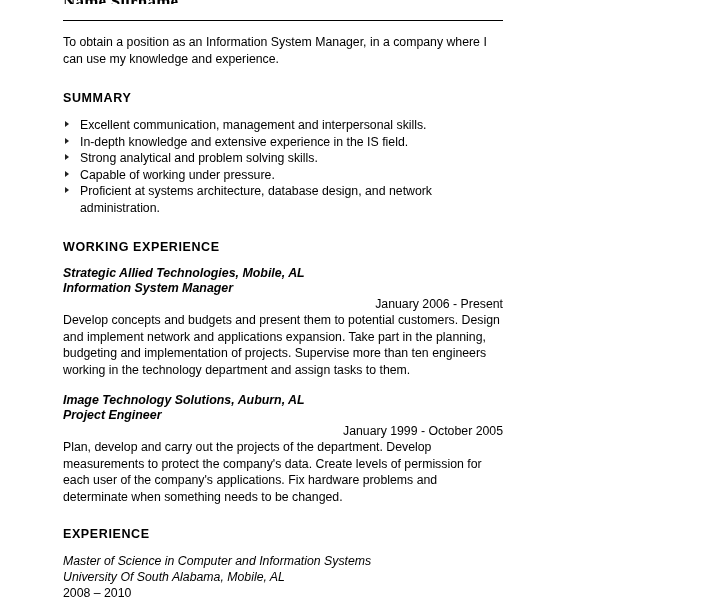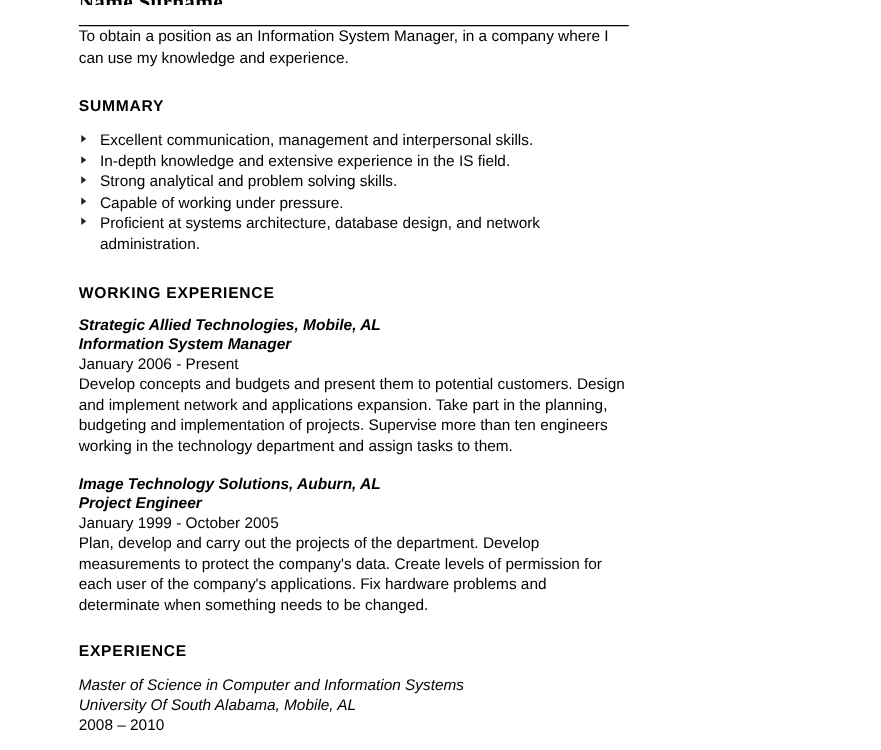--- a/index.html
+++ b/index.html
@@ -44,21 +44,21 @@
     font-weight: bold;
     letter-spacing: .6px;
     margin: 24px 0 12px 0;
   }
   .section-title.tight {
     margin-top: 22px;
   }
   .para {
     font-size: 12.3px;
     line-height: 16.5px;
-    margin: 0 0 0 0;
+    margin: 13px 0 0 0;
     max-width: 560px;
   }
   ul.bullets {
     list-style: none;
     margin: 0;
     padding: 0;
   }
   ul.bullets li {
     position: relative;
     font-size: 12.3px;
@@ -87,20 +87,21 @@
   }
   .job-role {
     font-size: 12.4px;
     font-weight: bold;
     font-style: italic;
     line-height: 15px;
   }
   .job-dates {
     font-size: 12.3px;
     line-height: 16px;
+    text-align: right;
   }
   .job-desc {
     font-size: 12.3px;
     line-height: 16.5px;
     max-width: 560px;
   }
   .edu {
     margin-bottom: 14px;
   }
   .edu-degree, .edu-school, .edu-years {

